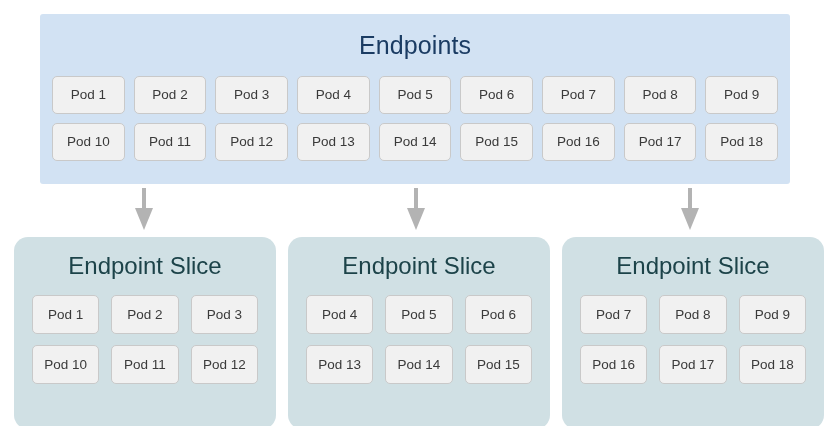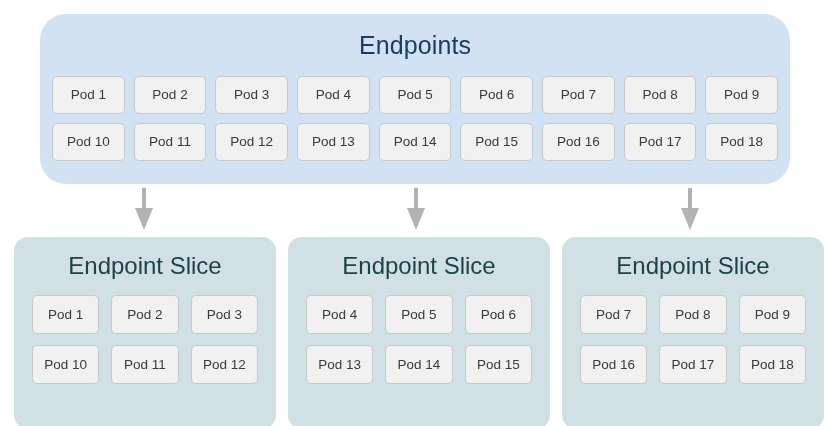--- a/index.html
+++ b/index.html
@@ -24,21 +24,21 @@
   }
 
   
   .endpoints-panel {
     position: absolute;
     left: 40px;
     top: 14px;
     width: 750px;
     height: 170px;
     background: #d2e2f3;
-    border-radius: 26px;
+    border-radius: 3px;
     box-sizing: border-box;
   }
 
   .endpoints-title {
     position: absolute;
     left: 0;
     top: 16px;
     width: 100%;
     text-align: center;
     font-size: 25px;

